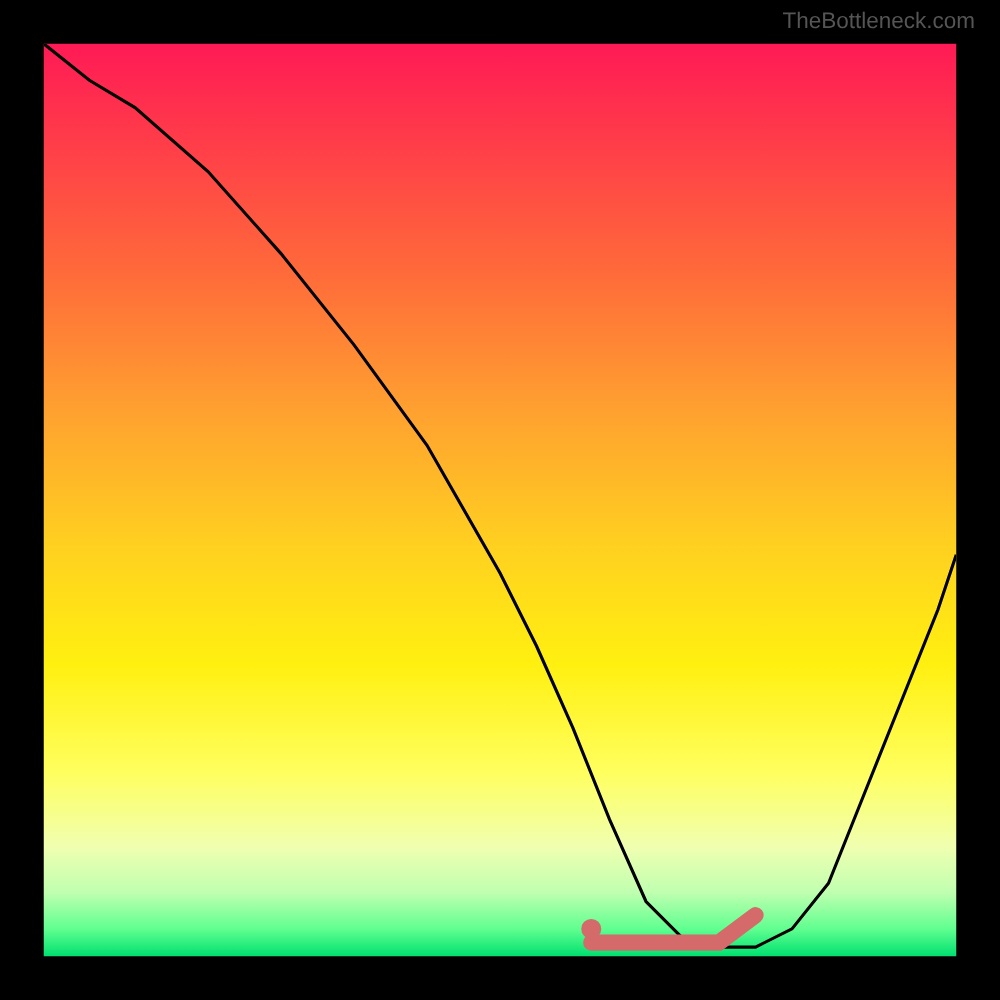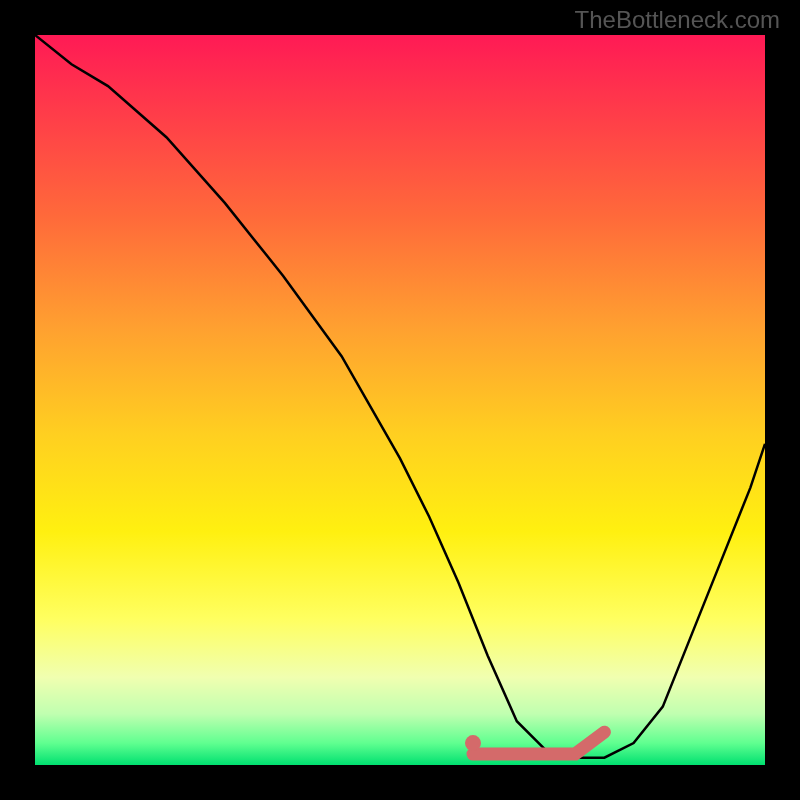--- a/index.html
+++ b/index.html
@@ -9,21 +9,21 @@
     height: 800px;
     background: #000;
     position: relative;
     font-family: Arial, sans-serif;
   }
   .watermark {
     position: absolute;
     top: 6px;
     right: 20px;
     color: #555;
-    font-size: 24px;
+    font-size: 18px;
     font-weight: 500;
     z-index: 10;
   }
   .plot-bg {
     position: absolute;
     left: 35px;
     top: 35px;
     width: 730px;
     height: 730px;
     background: linear-gradient(to bottom,

